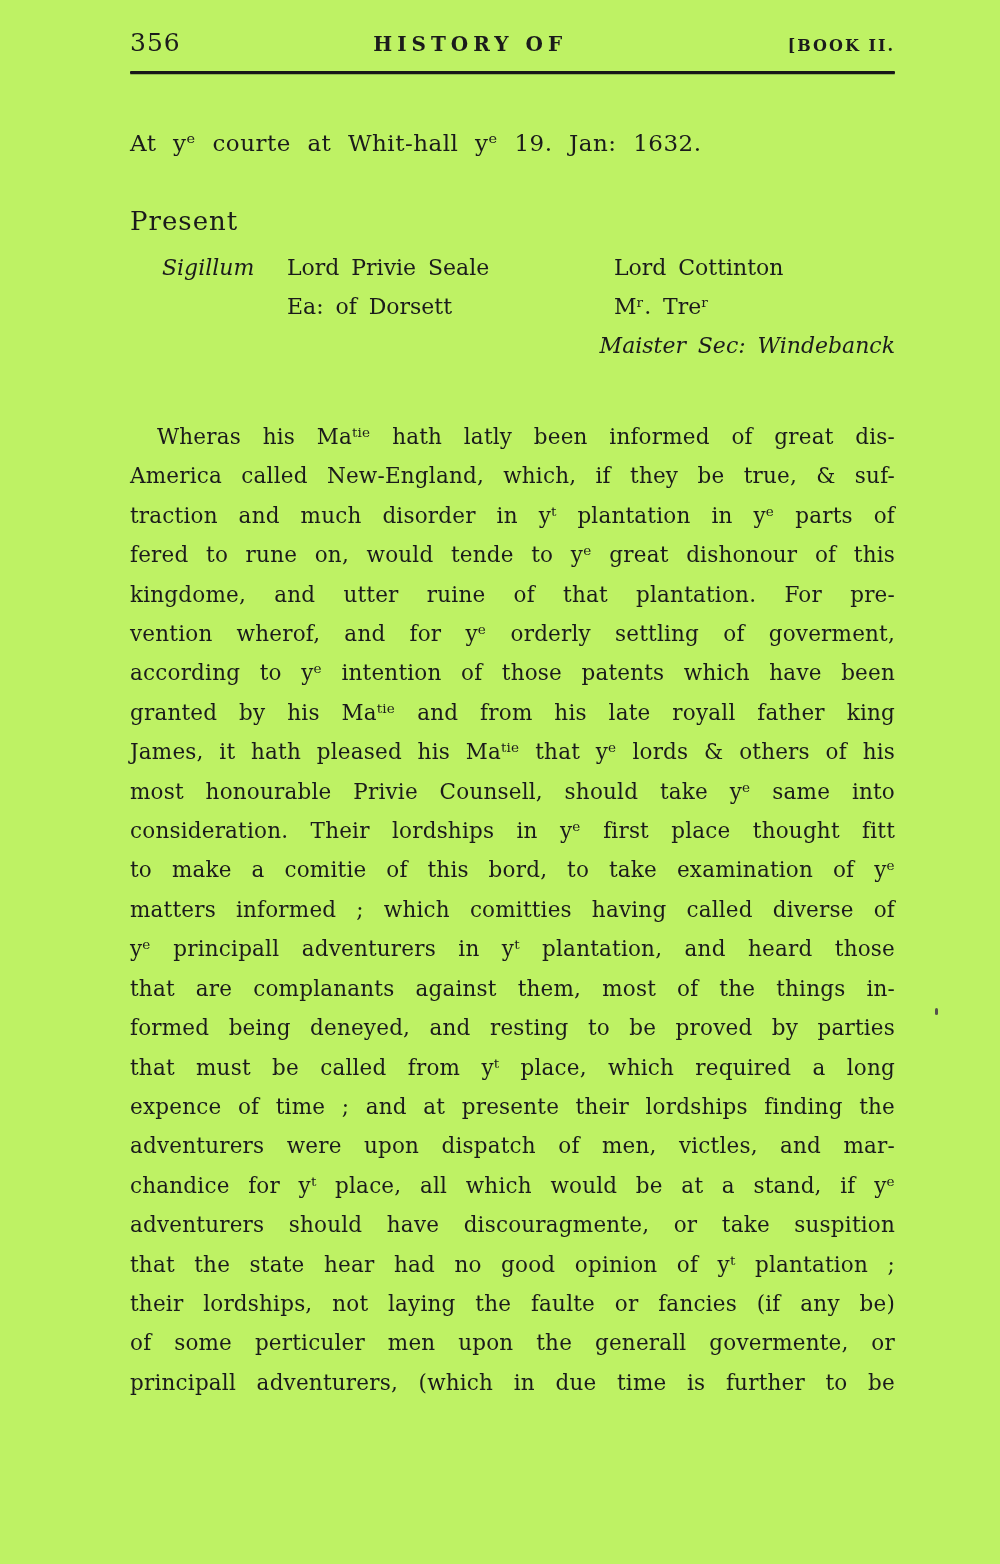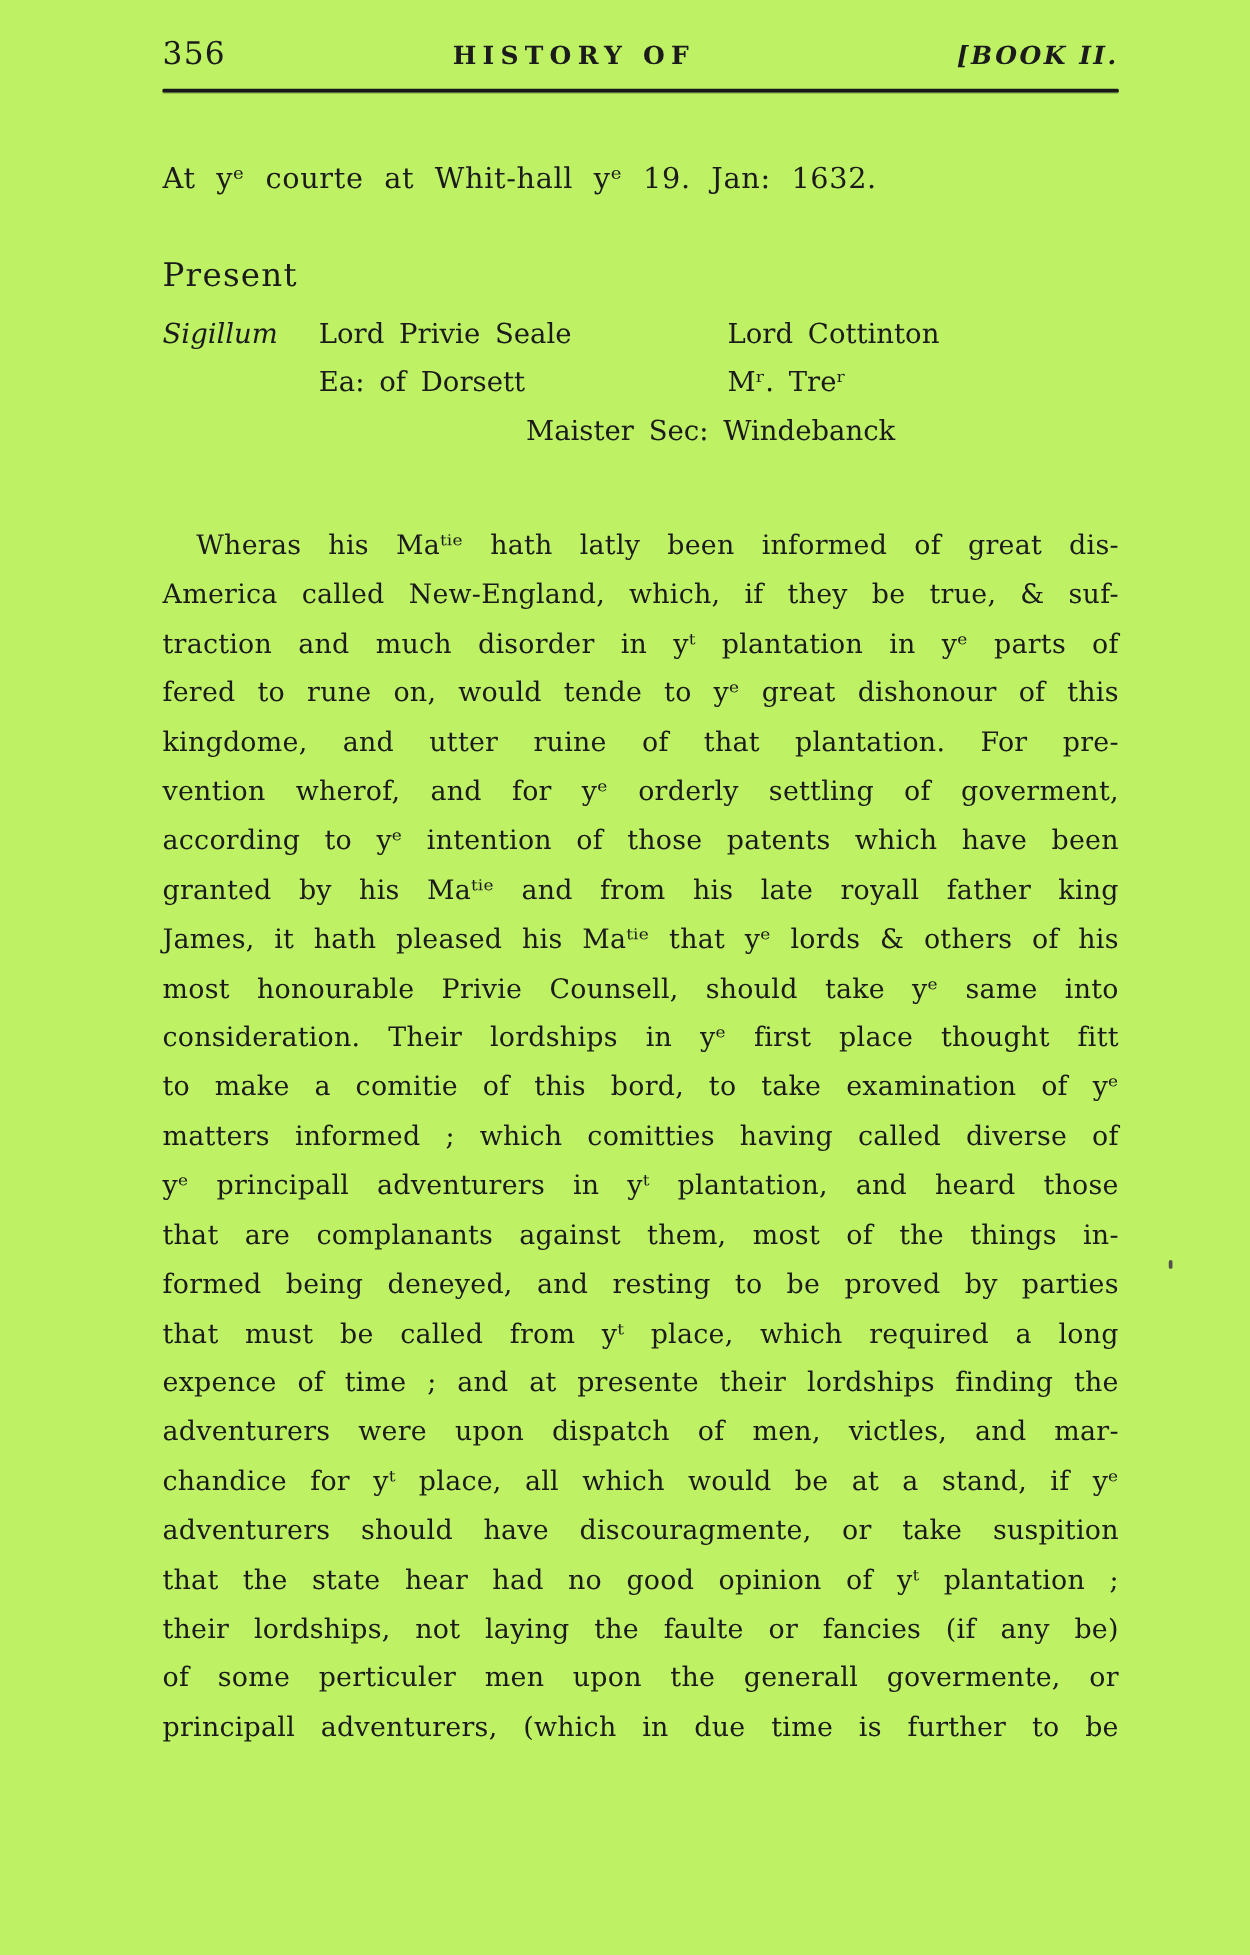--- a/index.html
+++ b/index.html
@@ -30,24 +30,23 @@
     font-size: 25px;
     letter-spacing: 1px;
   }
   .running-title {
     font-size: 20px;
     letter-spacing: 5px;
     font-weight: 600;
     transform: translateX(-14px);
   }
   .book-label {
-    font-size: 20px;
+    font-size: 16px;
     letter-spacing: 2px;
     font-weight: 600;
-    font-style: italic;
   }
   .head-rule {
     height: 3px;
     background: #181818;
     border-radius: 1px;
     box-shadow: 0 1px 0 rgba(24,24,24,.25);
   }
   
   .dateline {
     margin-top: 56px;
@@ -59,35 +58,37 @@
   .present-label {
     margin-top: 50px;
     font-size: 26px;
     letter-spacing: 1px;
   }
   
   .attendees {
     margin-top: 12px;
     font-size: 22px;
     word-spacing: 0.22em;
+    margin-left: 32px;
   }
   .attendee-row {
     display: grid;
     grid-template-columns: 125px 327px 1fr;
     line-height: 39px;
   }
   .margin-note {
     font-style: italic;
   }
   .attendees-footer {
-    text-align: center;
+    text-align: right;
     padding-left: 112px;
     line-height: 39px;
     font-size: 22px;
     word-spacing: 0.22em;
+    font-style: italic;
   }
   
   .body-paragraph {
     margin-top: 52px;
     font-size: 21.5px;
     line-height: 39.4px;
     letter-spacing: 0.2px;
   }
   .bodyline {
     text-align: justify;

